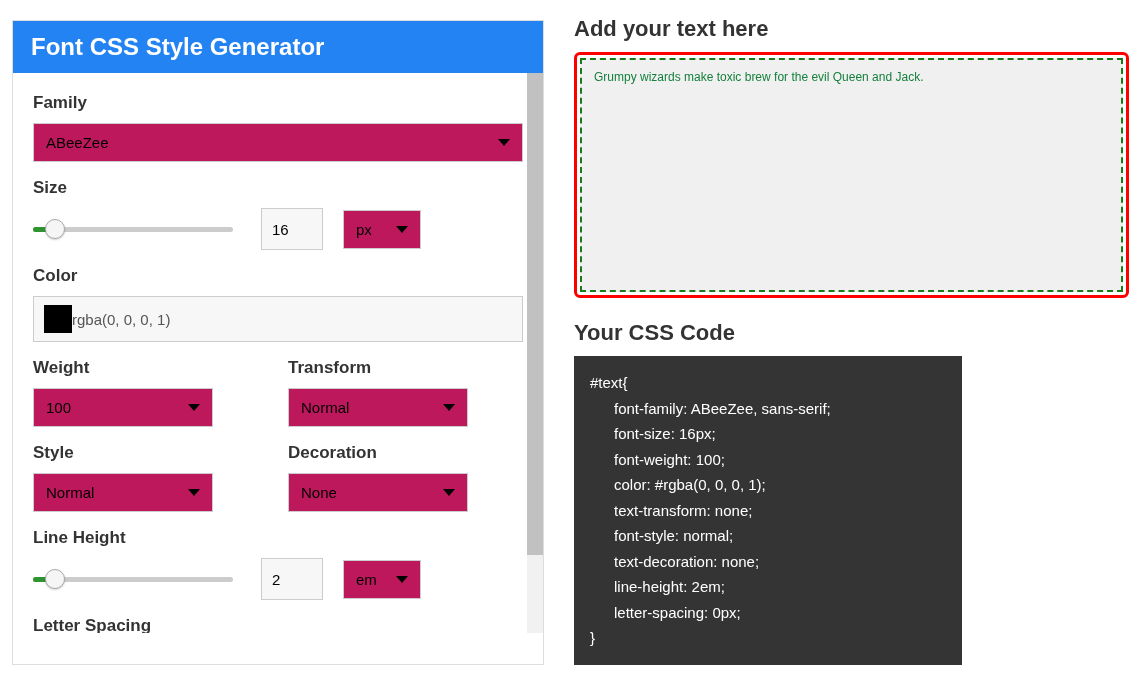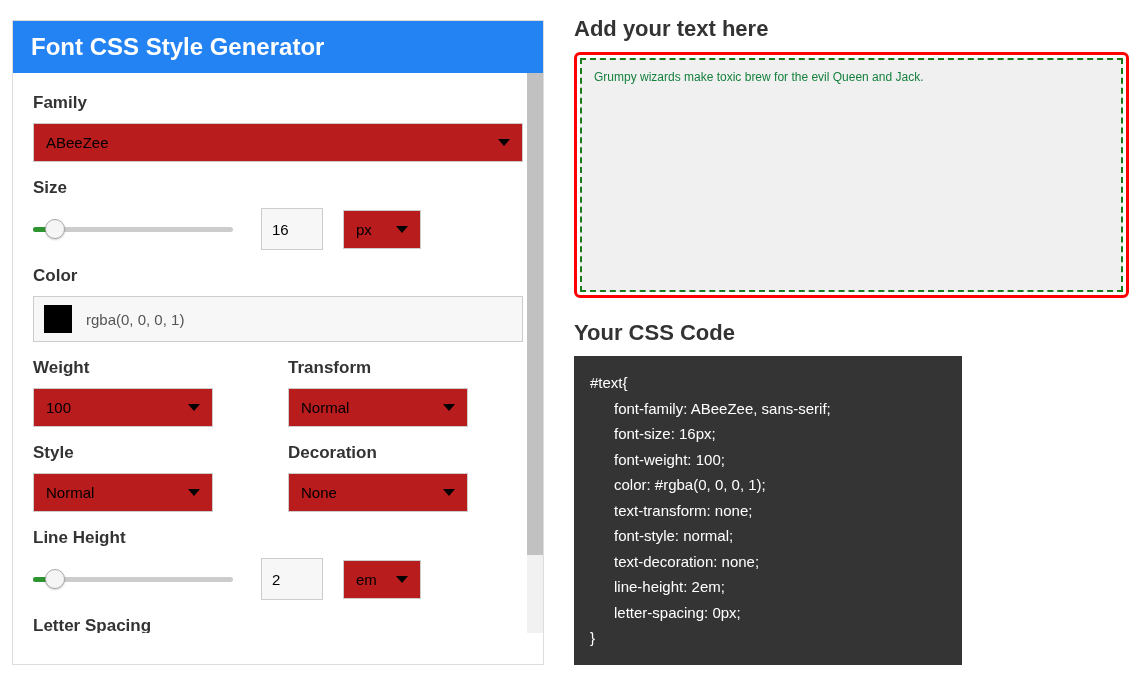--- a/index.html
+++ b/index.html
@@ -59,21 +59,21 @@
   font-weight: 700;
   font-size: 17px;
   color: #333;
   margin: 16px 0 10px 0;
 }
 .select-box {
   width: 100%;
   border: 1px solid #ccc;
   padding: 10px 12px;
   font-size: 15px;
-  background: #b91c1c;
+  background: #be185d;
   cursor: pointer;
   display: flex;
   justify-content: space-between;
   align-items: center;
 }
 .select-box.small { width: 180px; }
 .select-box.tiny { width: 78px; margin-left: 12px; }
 .caret {
   width: 0; height: 0;
   border-left: 6px solid transparent;
@@ -126,21 +126,20 @@
   padding: 0 10px;
   font-size: 15px;
   margin-left: 20px;
 }
 .color-row {
   border: 1px solid #ccc;
   background: #f7f7f7;
   padding: 8px 10px;
   display: flex;
   align-items: center;
-  gap: 14px;
   width: 100%;
 }
 .color-swatch {
   width: 28px;
   height: 28px;
   background: #000;
 }
 .color-text { font-size: 15px; color: #555; }
 .two-col {
   display: flex;

